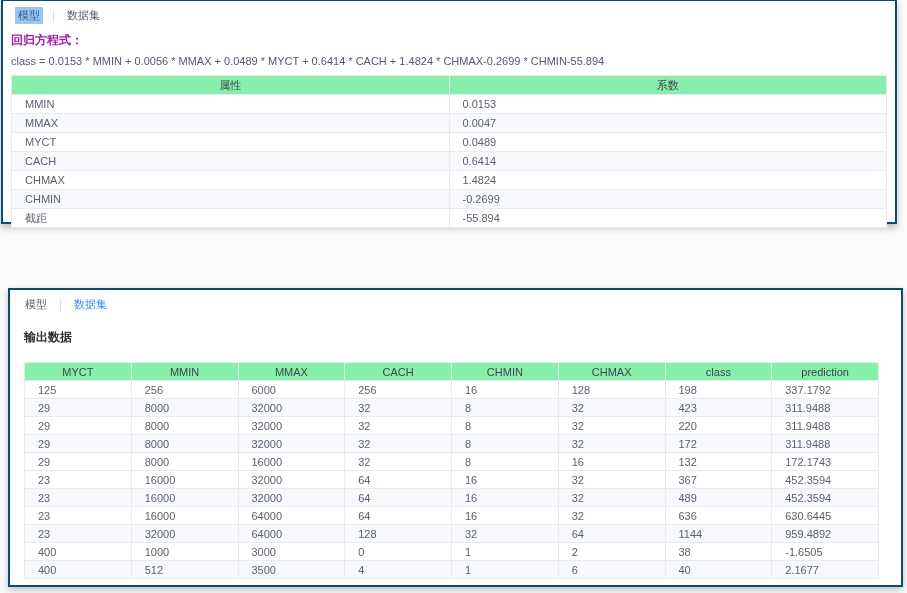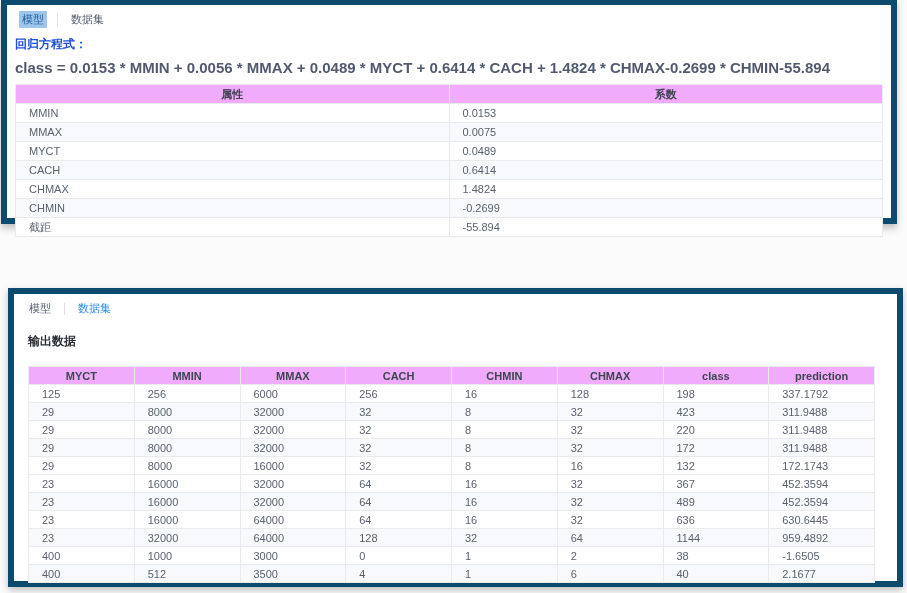--- a/index.html
+++ b/index.html
@@ -6,21 +6,21 @@
   html, body {
     width: 907px; height: 593px;
     overflow: hidden;
     background: #fbfbfb;
     font-family: "Liberation Sans", "DejaVu Sans", sans-serif;
     color: #515a6e;
   }
   .card {
     position: absolute;
     background: #ffffff;
-    border: 6px solid #0c4a6e;
+    border: 2px solid #0c4a6e;
     box-shadow: 0 3px 7px rgba(120,120,120,0.45);
   }
   .card-model {
     left: 1px; top: -1px; width: 896px; height: 225px;
     box-shadow: 0 4px 7px rgba(120,120,120,0.45);
   }
   .card-dataset {
     left: 8px; top: 288px; width: 895px; height: 299px;
   }
   .tabs-row {
@@ -30,28 +30,27 @@
   }
   .tab { cursor: pointer; color: #515a6e; padding: 1px 3px; }
   .tab.active-selected {
     background: #9dc6ea; color: #1f5f9d; border-radius: 1px;
   }
   .tab.active-blue { color: #2d8cf0; }
   .tab-divider {
     width: 1px; height: 12px; background: #dcdee2; margin: 0 10px;
   }
   .section-heading {
-    font-size: 12px; font-weight: bold; color: #1d4ed8;
+    font-size: 12px; font-weight: bold; color: #a21caf;
     padding: 4px 8px 2px 8px;
   }
   .equation-line {
-    font-size: 15px; color: #515a6e;
+    font-size: 11px; color: #515a6e;
     padding: 4px 8px 2px 8px;
     white-space: nowrap;
-    font-weight: bold;
   }
   .output-heading {
     font-size: 12px; font-weight: bold; color: #2b2f36;
     padding: 12px 14px 2px 14px;
     font-family: Liberation Mono, monospace;
   }
   table.grid {
     border-collapse: collapse;
     width: 100%;
     font-size: 11px;
@@ -60,23 +59,23 @@
   }
   .coef-table-wrap { margin: 6px 8px 0 8px; }
   .out-table-wrap { margin: 14px 22px 0 14px; }
   table.grid th, table.grid td {
     border: 1px solid #e8eaec;
     height: 19px;
     padding: 1px 13px;
     overflow: hidden; white-space: nowrap;
   }
   table.grid th {
-    background: #f0abfc;
+    background: #86efac;
     text-align: center;
-    font-weight: bold;
+    font-weight: normal;
     color: #3f4550;
   }
   table.grid td { text-align: left; color: #5a6170; background: #ffffff; }
   table.grid tr.striped td { background: #f8f9fc; }
   .out-table-wrap table.grid th, .out-table-wrap table.grid td { height: 18px; }
 </style>
 </head>
 <body>
 
 <div class="card card-model">
@@ -99,21 +98,21 @@
             <th>系数</th>
           </tr>
         </thead>
         <tbody>
           <tr>
             <td>MMIN</td>
             <td>0.0153</td>
           </tr>
           <tr class="striped">
             <td>MMAX</td>
-            <td>0.0075</td>
+            <td>0.0047</td>
           </tr>
           <tr>
             <td>MYCT</td>
             <td>0.0489</td>
           </tr>
           <tr class="striped">
             <td>CACH</td>
             <td>0.6414</td>
           </tr>
           <tr>

